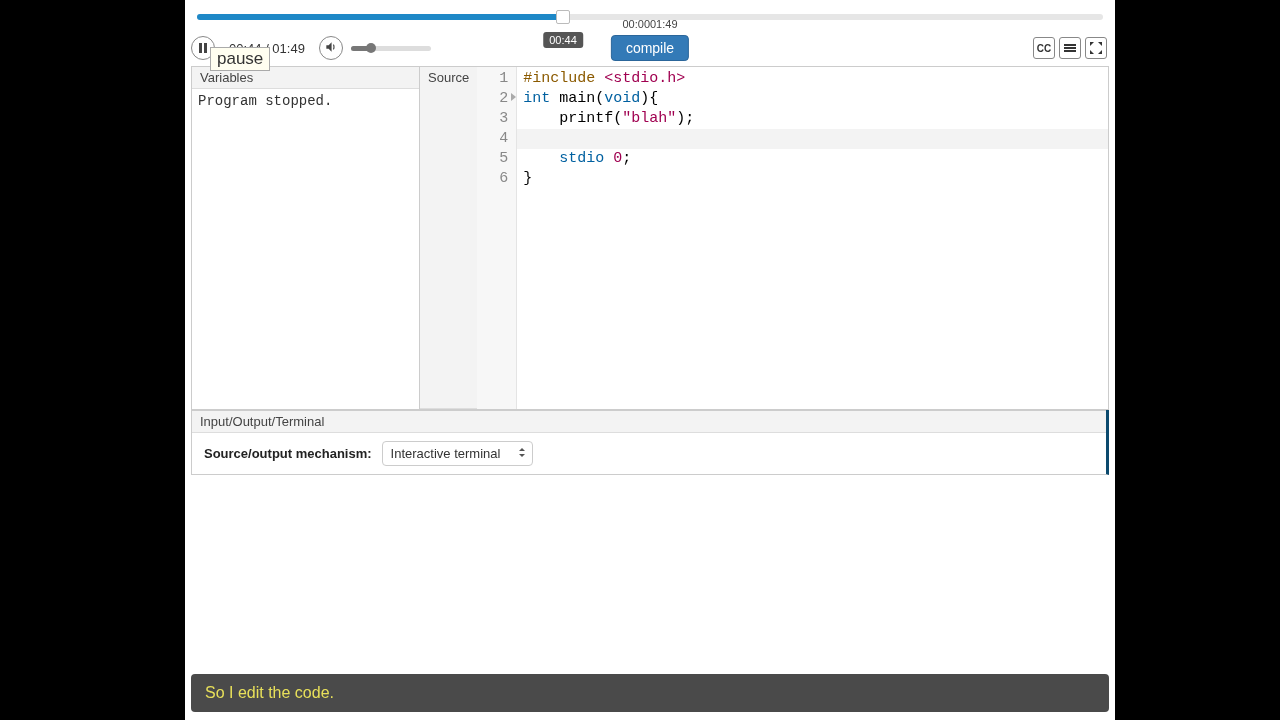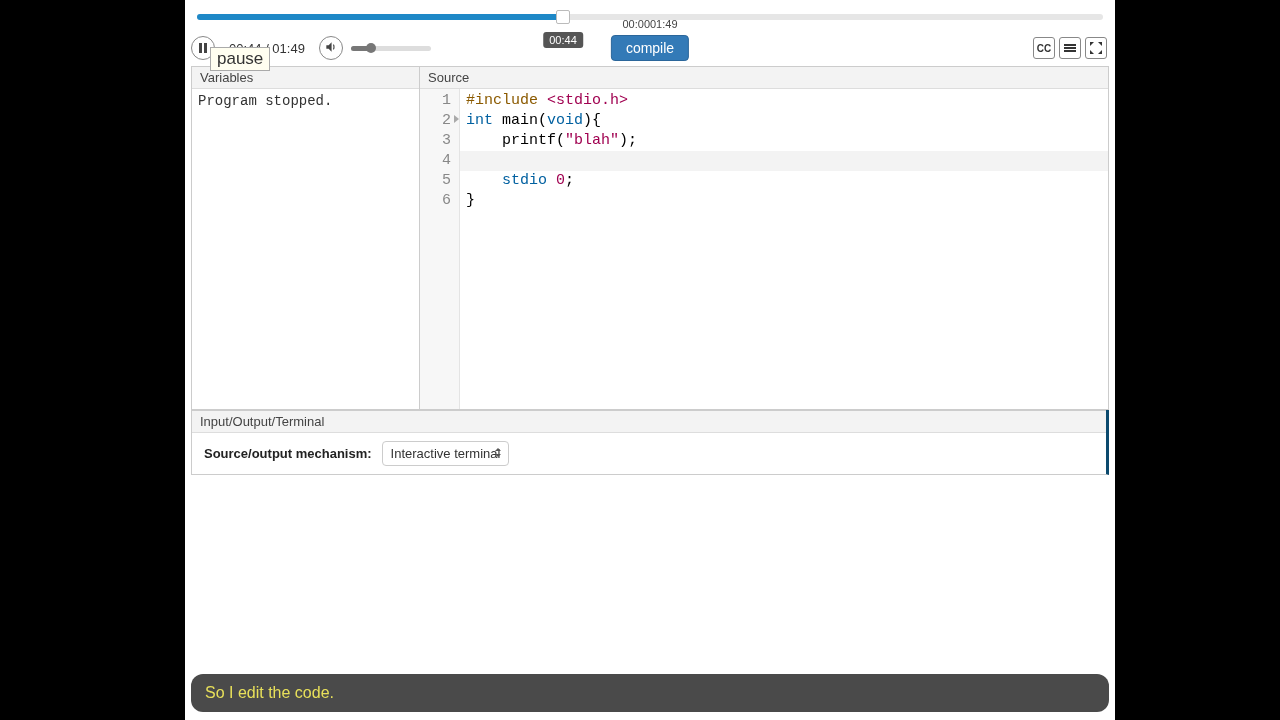--- a/index.html
+++ b/index.html
@@ -182,21 +182,21 @@
 }
 .variables-body {
   padding: 4px 6px;
   font-family: "Courier New", monospace;
   font-size: 14px;
   color: #333;
 }
 .source-pane {
   flex: 1;
   display:flex;
-  flex-direction:column;
+  flex-direction:row;
 }
 .editor {
   flex:1;
   display:flex;
   font-family: "Courier New", monospace;
   font-size: 15px;
   line-height: 20px;
   background:#fff;
 }
 .gutter {
@@ -246,21 +246,21 @@
 .io-body {
   padding: 8px 12px;
   display:flex;
   align-items:center;
   gap: 10px;
 }
 .io-label { font-weight:bold; color:#222; }
 .select-box {
   border:1px solid #ccc;
   border-radius:4px;
-  padding:4px 8px 4px 8px;
+  padding:4px 32px 4px 8px;
   color:#333;
   position:relative;
   cursor:pointer;
 }
 .select-box::after {
   content:"";
   position:absolute;
   right:7px; top:6px;
   width:0;height:0;
   border-left:3px solid transparent;
@@ -274,21 +274,21 @@
   width:0;height:0;
   border-left:3px solid transparent;
   border-right:3px solid transparent;
   border-top:3px solid #555;
 }
 .caption-bar {
   position:absolute;
   left:6px; right:6px;
   bottom: 8px;
   background:#4a4a4a;
-  border-radius:12px;
+  border-radius:4px;
   padding: 10px 14px;
   color:#e8e05a;
   font-size: 16px;
 }
 </style>
 </head>
 <body>
 
 <div class="stage">
 

